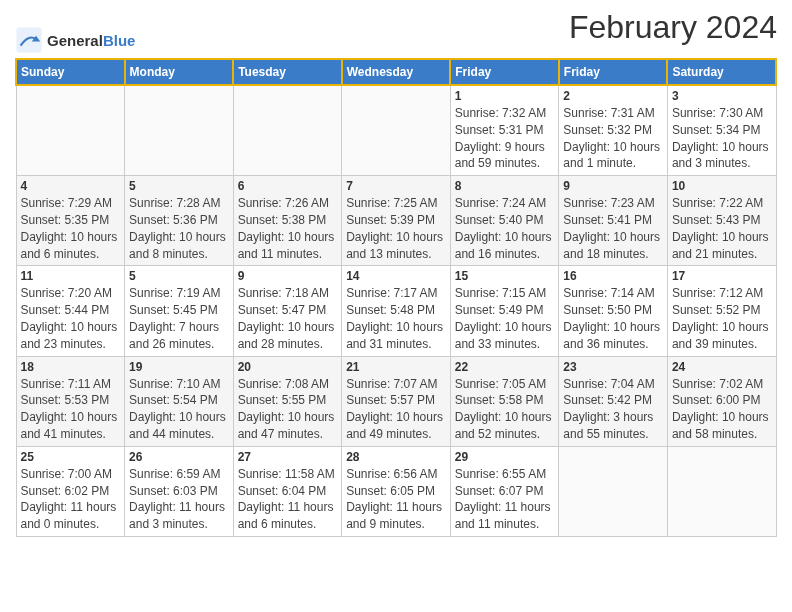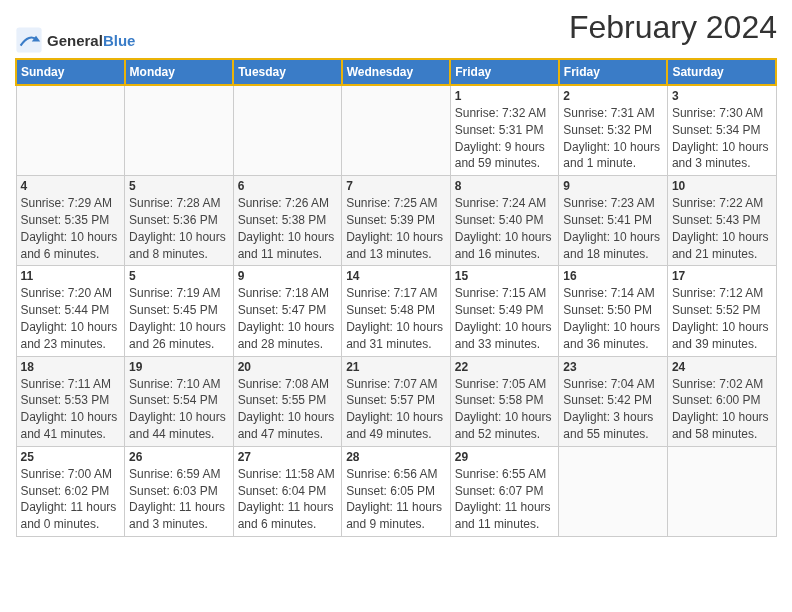--- a/index.html
+++ b/index.html
@@ -213,21 +213,21 @@
               <div>Sunrise: 7:20 AM</div>
               <div>Sunset: 5:44 PM</div>
               <div>Daylight: 10 hours and 23 minutes.</div>
             </div>
           </td>
           <td>
             <span class="day-num">5</span>
             <div class="day-info">
               <div>Sunrise: 7:19 AM</div>
               <div>Sunset: 5:45 PM</div>
-              <div>Daylight: 10 hours and 26 minutes.</div>
+              <div>Daylight: 7 hours and 26 minutes.</div>
             </div>
           </td>
           <td>
             <span class="day-num">9</span>
             <div class="day-info">
               <div>Sunrise: 7:18 AM</div>
               <div>Sunset: 5:47 PM</div>
               <div>Daylight: 10 hours and 28 minutes.</div>
             </div>
           </td>

